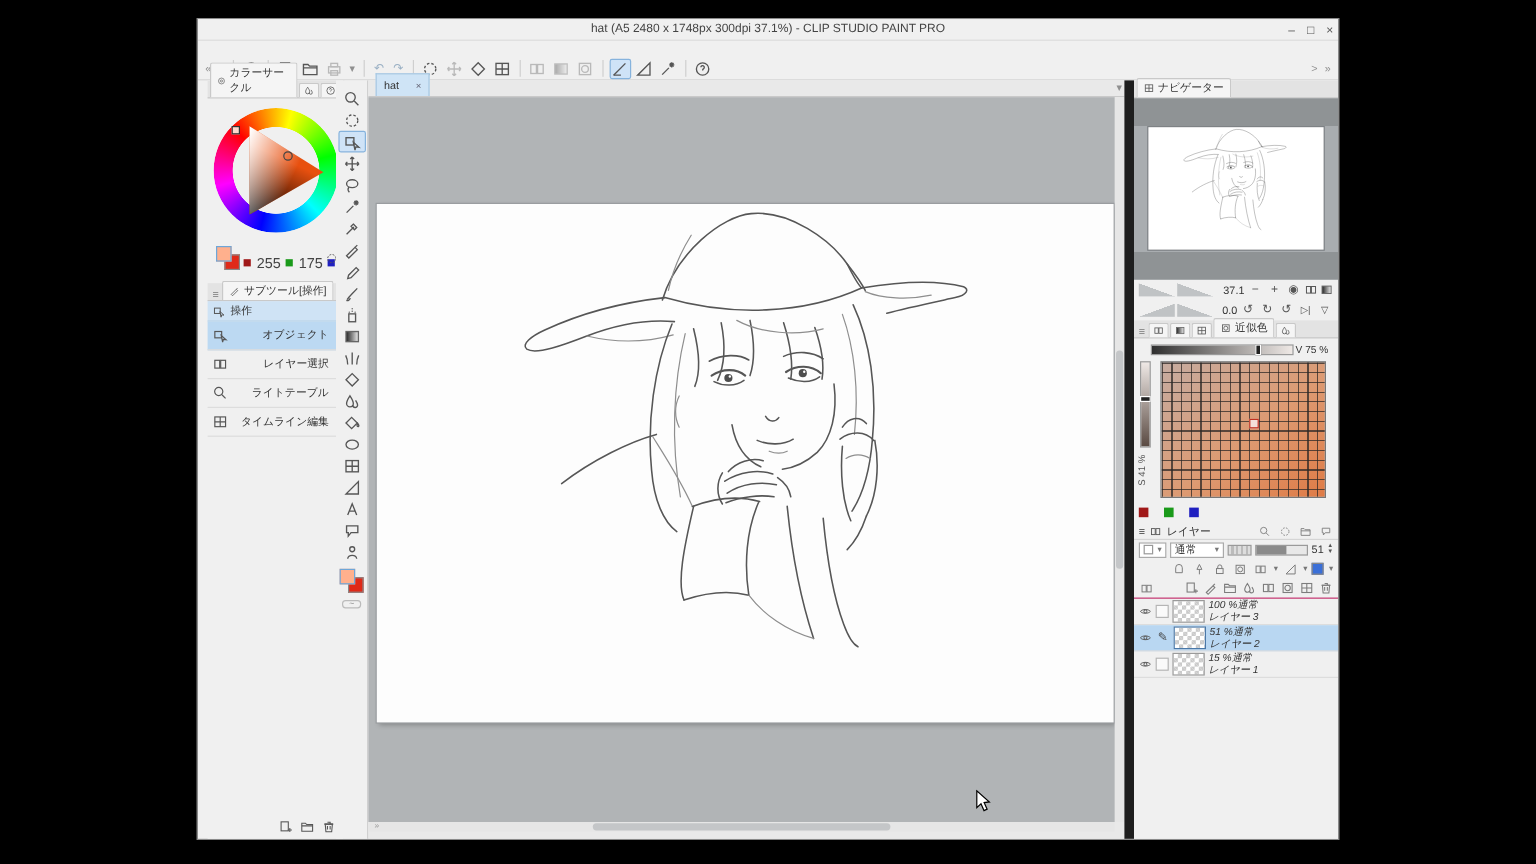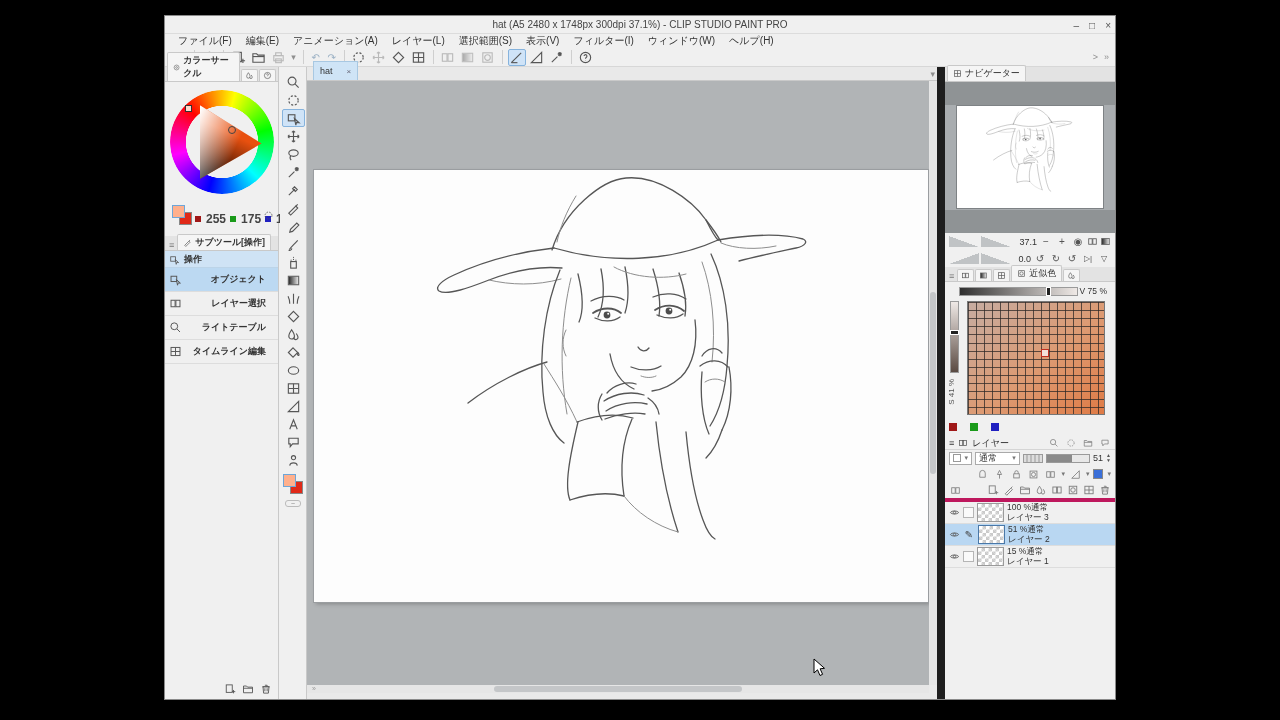--- a/index.html
+++ b/index.html
@@ -17,21 +17,21 @@
   .cmdbar{position:absolute;left:0;top:32px;right:0;height:19px;background:#f0f0f0;border-bottom:1px solid #d7d7d7;
     display:flex;align-items:center;gap:2px;padding:0 4px;}
   .cbtn{width:18px;height:17px;display:flex;align-items:center;justify-content:center;border-radius:2px;}
   .cbtn.sel{background:#cfe3f7;border:1px solid #86b3dd;}
   .cbtn.dis svg{opacity:.35;}
   .vsep{width:1px;height:14px;background:#cfcfcf;margin:0 3px;}
   .chv{color:#8f8f8f;font-size:9px;padding:0 2px;}
   .icn{width:15px;height:15px;display:block;}
   .icn *{stroke:#565656;fill:none;stroke-width:1.2;}
   
-  #leftdock{position:absolute;left:0;top:51px;width:114px;bottom:0;background:#f0f0f0;border-right:1px solid #c9c9c9;font-weight:bold;}
+  #leftdock{position:absolute;left:8px;top:51px;width:114px;bottom:0;background:#f0f0f0;border-right:1px solid #c9c9c9;}
   .phead{height:15px;background:#e3e3e3;border-bottom:1px solid #c9c9c9;display:flex;align-items:flex-end;gap:1px;padding:1px 2px 0 2px;}
   .ptab{background:#f5f5f5;border:1px solid #c9c9c9;border-bottom:none;border-radius:2px 2px 0 0;
     padding:1px 5px;font-size:9px;display:flex;align-items:center;gap:3px;color:#333;}
   .ptab.icon-only{padding:1px 3px;color:#777;}
   .wheelwrap{position:relative;width:104px;height:104px;margin:8px auto 0 auto;}
   .ring{position:absolute;inset:0;border-radius:50%;
     background:conic-gradient(from 315deg,#f00,#ff0,#0f0,#0ff,#00f,#f0f,#f00);
     -webkit-mask:radial-gradient(closest-side,transparent 69%,#000 70%);
             mask:radial-gradient(closest-side,transparent 69%,#000 70%);}
   .tri{position:absolute;left:30px;top:15px;width:62px;height:74px;
@@ -88,21 +88,21 @@
   .palswatches{position:absolute;left:4px;top:122px;display:flex;gap:13px;}
   .palswatches i{width:8px;height:8px;display:block;}
   
   .lhead{height:13px;display:flex;align-items:center;gap:4px;padding:0 4px;font-size:9px;color:#333;border-bottom:1px solid #d5d5d5;}
   .lrow{height:16px;display:flex;align-items:center;gap:3px;padding:0 4px;}
   .combo{background:#fff;border:1px solid #aaa;height:13px;display:flex;align-items:center;justify-content:space-between;padding:0 3px;font-size:9px;color:#333;}
   .opslider{position:relative;width:52px;height:9px;border:1px solid #9a9a9a;background:#e8e8e8;}
   .opslider .fill{position:absolute;left:0;top:0;bottom:0;width:60%;background:#8a8a8a;}
   .spin{display:flex;flex-direction:column;font-size:5px;line-height:5px;color:#555;}
   .lico{width:13px;height:13px;display:flex;align-items:center;justify-content:center;opacity:.75;}
-  .layerlist{border-top:4px solid #be185d;}
+  .layerlist{border-top:1px solid #be185d;font-style:italic;}
   .layer{height:22px;display:flex;align-items:center;gap:3px;padding:0 3px;border-bottom:1px solid #ddd;background:#f0f0f0;}
   .layer.sel{background:#b9d7f2;}
   .lthumb{width:27px;height:19px;border:1px solid #9a9a9a;}
   .checker{background:#fff;background-image:
     linear-gradient(45deg,#cacaca 25%,transparent 25%,transparent 75%,#cacaca 75%),
     linear-gradient(45deg,#cacaca 25%,transparent 25%,transparent 75%,#cacaca 75%);
     background-size:7px 7px;background-position:0 0,3.5px 3.5px;}
   .ltext{font-size:8.5px;line-height:9.5px;color:#333;}
   .eyebox,.chkbox{width:12px;height:12px;display:flex;align-items:center;justify-content:center;}
   .chkbox{border:1px solid #b5b5b5;background:#fafafa;width:11px;height:11px;}
@@ -327,31 +327,20 @@
 
   <div class="titlebar">
     <span>hat (A5 2480 x 1748px 300dpi 37.1%)  -  CLIP STUDIO PAINT PRO</span>
     <div class="winctl">
       <span>–</span>
       <span>□</span>
       <span>×</span>
     </div>
   </div>
 
-  <div class="menubar">
-    <span class="mi">ファイル(F)</span>
-    <span class="mi">編集(E)</span>
-    <span class="mi">アニメーション(A)</span>
-    <span class="mi">レイヤー(L)</span>
-    <span class="mi">選択範囲(S)</span>
-    <span class="mi">表示(V)</span>
-    <span class="mi">フィルター(I)</span>
-    <span class="mi">ウィンドウ(W)</span>
-    <span class="mi">ヘルプ(H)</span>
-  </div>
 
   <div class="cmdbar">
     <span class="chv">«</span>
     <span class="chv">&lt;</span>
     <div class="vsep"></div>
     <div class="cbtn">
         <svg class="icn">
           <use href="#i-logo"></use>
         </svg>
       </div>

